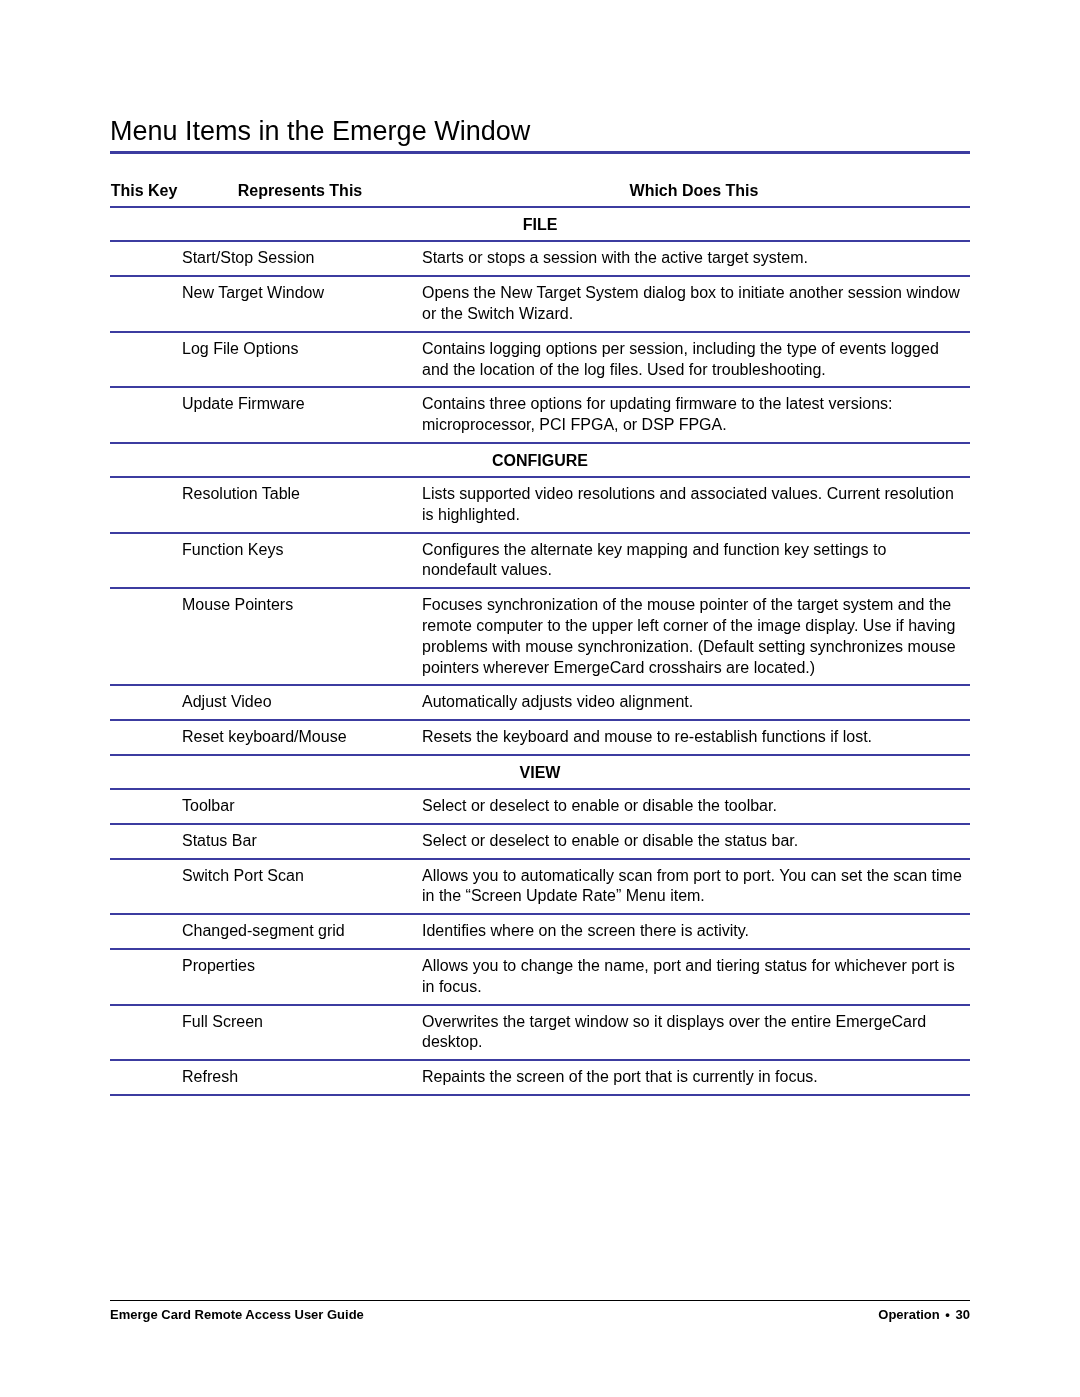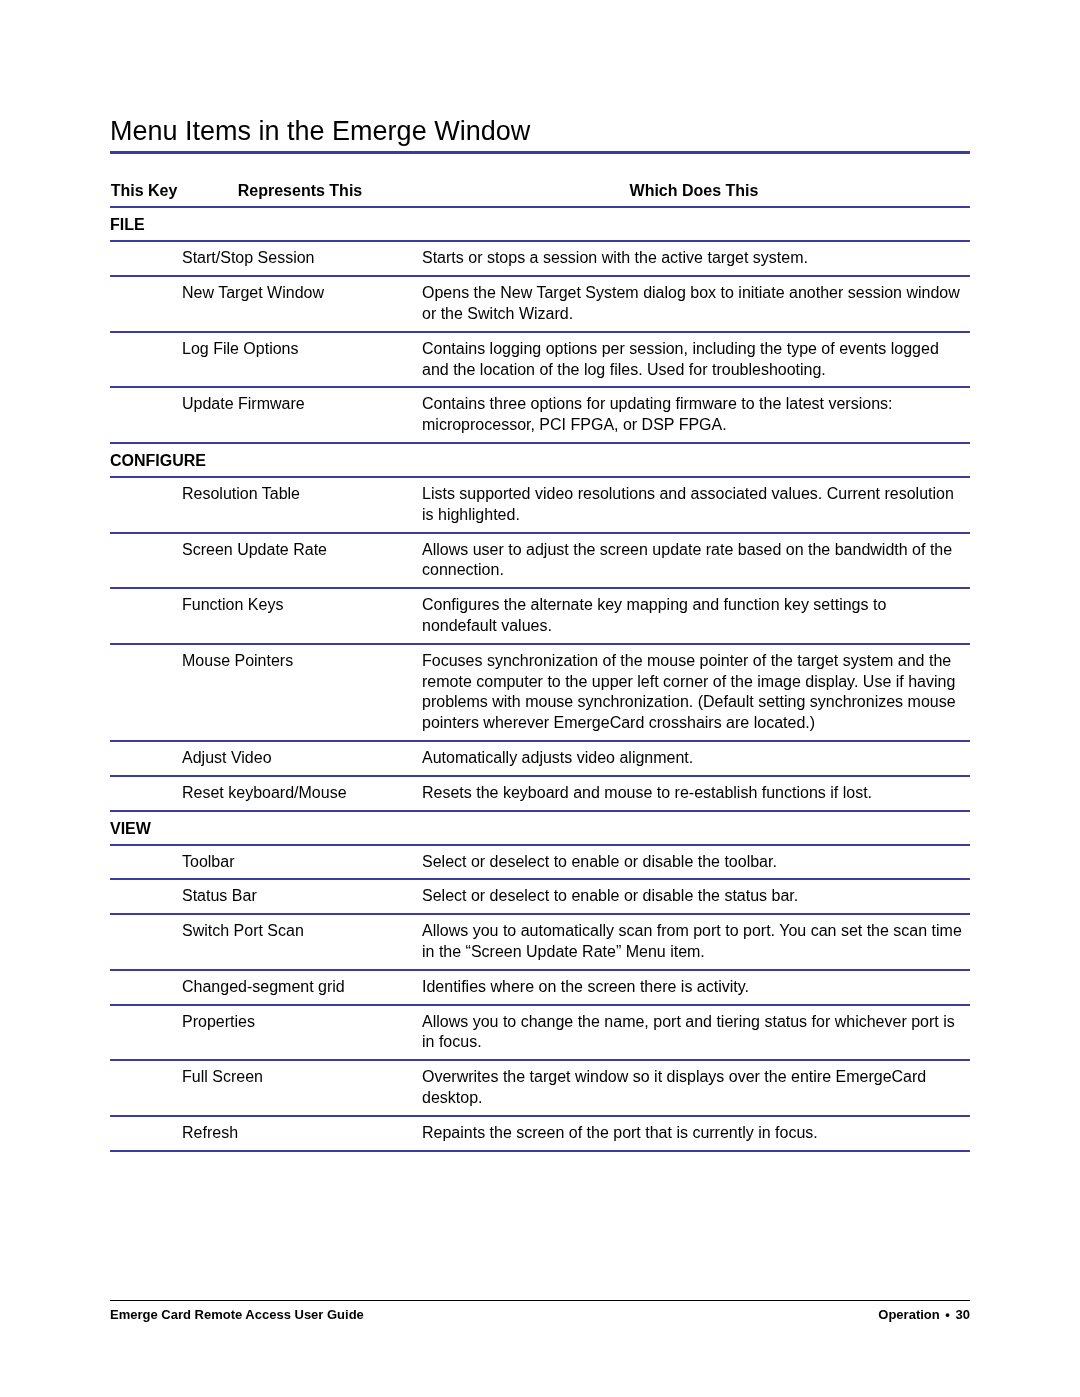--- a/index.html
+++ b/index.html
@@ -43,20 +43,21 @@
     padding: 0 4px 6px 0;
     border-bottom: 2px solid #3c3ca0;
     vertical-align: bottom;
   }
   
   tr.section td {
     font-weight: 700;
     font-size: 16px;
     padding: 8px 0 6px 0;
     border-bottom: 2px solid #3c3ca0;
+    text-align: center;
   }
   
   tr.item td {
     padding: 6px 6px 6px 0;
     vertical-align: top;
     line-height: 1.3;
     border-bottom: 2px solid #3c3ca0;
   }
   tr.item td.key  { }
   tr.item td.rep  { }
@@ -131,25 +132,20 @@
         <tr class="section">
           <td colspan="3">CONFIGURE</td>
         </tr>
         <tr class="item">
           <td class="key"></td>
           <td class="rep">Resolution Table</td>
           <td class="does">Lists supported video resolutions and associated values. Current resolution is highlighted.</td>
         </tr>
         <tr class="item">
           <td class="key"></td>
-          <td class="rep">Screen Update Rate</td>
-          <td class="does">Allows user to adjust the screen update rate based on the bandwidth of the connection.</td>
-        </tr>
-        <tr class="item">
-          <td class="key"></td>
           <td class="rep">Function Keys</td>
           <td class="does">Configures the alternate key mapping and function key settings to nondefault values.</td>
         </tr>
         <tr class="item">
           <td class="key"></td>
           <td class="rep">Mouse Pointers</td>
           <td class="does">Focuses synchronization of the mouse pointer of the target system and the remote computer to the upper left corner of the image display. Use if having problems with mouse synchronization.  (Default setting synchronizes mouse pointers wherever EmergeCard crosshairs are located.)</td>
         </tr>
         <tr class="item">
           <td class="key"></td>

